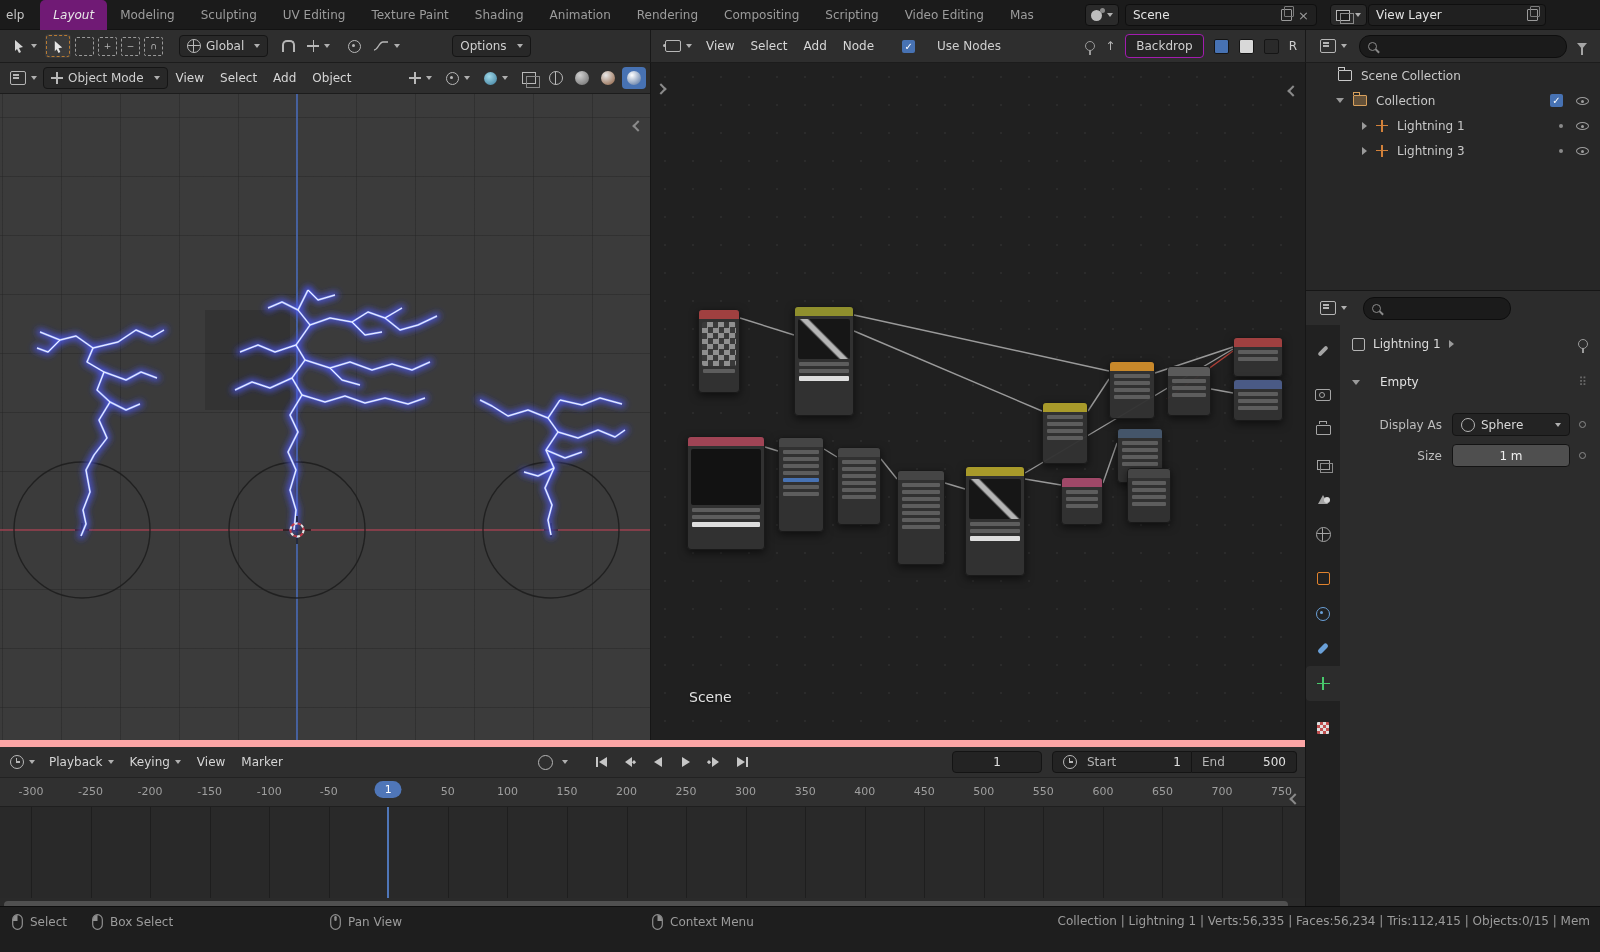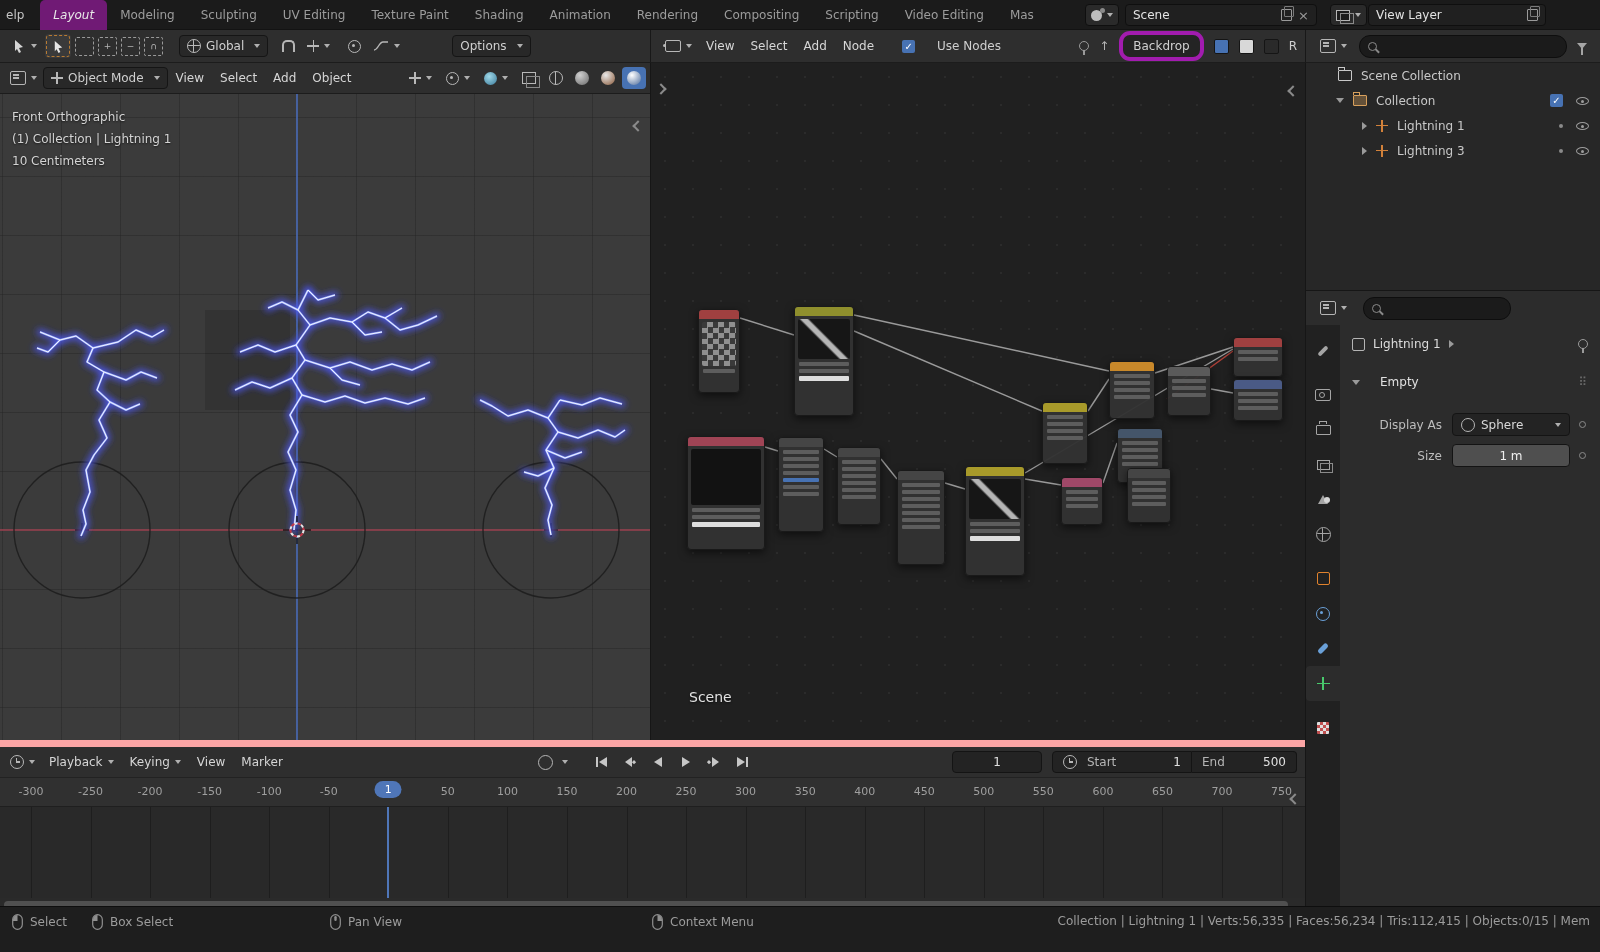--- a/index.html
+++ b/index.html
@@ -78,21 +78,21 @@
   .shadebtn{width:24px;height:22px;display:flex;align-items:center;justify-content:center;border-radius:4px;}
   .shadebtn.active{background:#4772b3;}
   .tealcirc{width:13px;height:13px;border-radius:50%;background:radial-gradient(circle at 40% 35%,#9fd8e8,#3a7a9a);display:inline-block;}
   .xray{width:12px;height:10px;border:1.3px solid #b8b8b8;position:relative;display:inline-block;}
   .xray::after{content:"";position:absolute;left:3px;top:3px;width:12px;height:10px;border:1.3px solid #8a8a8a;}
   .gizmoic{width:12px;height:12px;position:relative;display:inline-block;}
   .gizmoic::before{content:"";position:absolute;left:5.4px;top:0;width:1.4px;height:12px;background:#b8b8b8;}
   .gizmoic::after{content:"";position:absolute;top:5.4px;left:0;height:1.4px;width:12px;background:#b8b8b8;}
   .nodeic{width:14px;height:10px;border:1.3px solid #b8b8b8;border-radius:2px;position:relative;}
   .nodeic::after{content:"";position:absolute;left:-3px;top:3px;width:3px;height:3px;border-radius:50%;background:#b8b8b8;}
-  .bdbtn{background:#242424;border:4px solid #a21caf;border-radius:11px;height:22px;display:flex;align-items:center;padding:0 10px;color:#d0d0d0;}
+  .bdbtn{background:#242424;border:1px solid #a21caf;border-radius:4px;height:22px;display:flex;align-items:center;padding:0 10px;color:#d0d0d0;}
   .sqic{width:13px;height:13px;border:1px solid #151515;border-radius:2px;display:inline-block;}
 
   
   #vp-canvas{position:absolute;left:0;top:94px;width:650px;height:646px;overflow:hidden;background-color:#3b3b3b;background-image:linear-gradient(rgba(40,40,40,.55) 1px,transparent 1px),linear-gradient(90deg,rgba(40,40,40,.55) 1px,transparent 1px);background-size:59px 59px;background-position:2px 23px;}
   #vp-overlay{position:absolute;left:12px;top:12px;z-index:3;color:#d4d4d4;text-shadow:0 1px 2px rgba(0,0,0,.6);line-height:22px;}
   #vp-darkpatch{position:absolute;left:205px;top:216px;width:85px;height:100px;background:rgba(0,0,0,.13);z-index:1;}
   #vp-svg{position:absolute;left:0;top:0;z-index:2;}
   .regiontoggle{position:absolute;z-index:4;}
 
   
@@ -478,25 +478,20 @@
           <polyline points="560,306 582,311 600,304 622,310"></polyline>
           <polyline points="554,374 538,382 524,378"></polyline>
         </g>
         <circle cx="297" cy="436" r="6.5" fill="none" stroke="#e8e8e8" stroke-width="2" stroke-dasharray="3.4 3.4"></circle>
         <circle cx="297" cy="436" r="6.5" fill="none" stroke="#c03a4a" stroke-width="2" stroke-dasharray="3.4 3.4" stroke-dashoffset="3.4"></circle>
         <line x1="297" y1="422" x2="297" y2="428" stroke="#151515" stroke-width="1.4"></line>
         <line x1="297" y1="444" x2="297" y2="450" stroke="#151515" stroke-width="1.4"></line>
         <line x1="283" y1="436" x2="289" y2="436" stroke="#151515" stroke-width="1.4"></line>
         <line x1="305" y1="436" x2="311" y2="436" stroke="#151515" stroke-width="1.4"></line>
       </svg>
-    <div id="vp-overlay">
-      <div>Front Orthographic</div>
-      <div>(1) Collection | Lightning 1</div>
-      <div>10 Centimeters</div>
-    </div>
     <span class="chevL regiontoggle" style="right:8px;top:28px;"></span>
   </div>
 
   <div id="node-canvas">
     <svg id="links-svg" width="655" height="677">
         <line x1="89" y1="255" x2="143" y2="272" stroke="#9a9a9a" stroke-width="1.4"></line>
         <line x1="203" y1="252" x2="458" y2="308" stroke="#9a9a9a" stroke-width="1.4"></line>
         <line x1="203" y1="268" x2="391" y2="348" stroke="#9a9a9a" stroke-width="1.4"></line>
         <line x1="114" y1="384" x2="127" y2="388" stroke="#9a9a9a" stroke-width="1.4"></line>
         <line x1="173" y1="386" x2="186" y2="394" stroke="#9a9a9a" stroke-width="1.4"></line>

